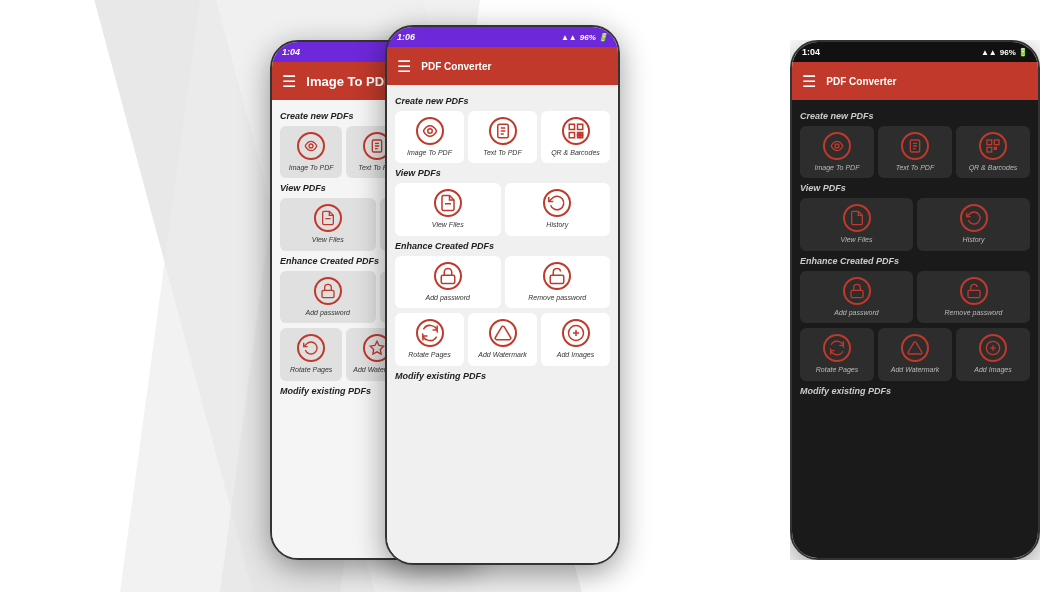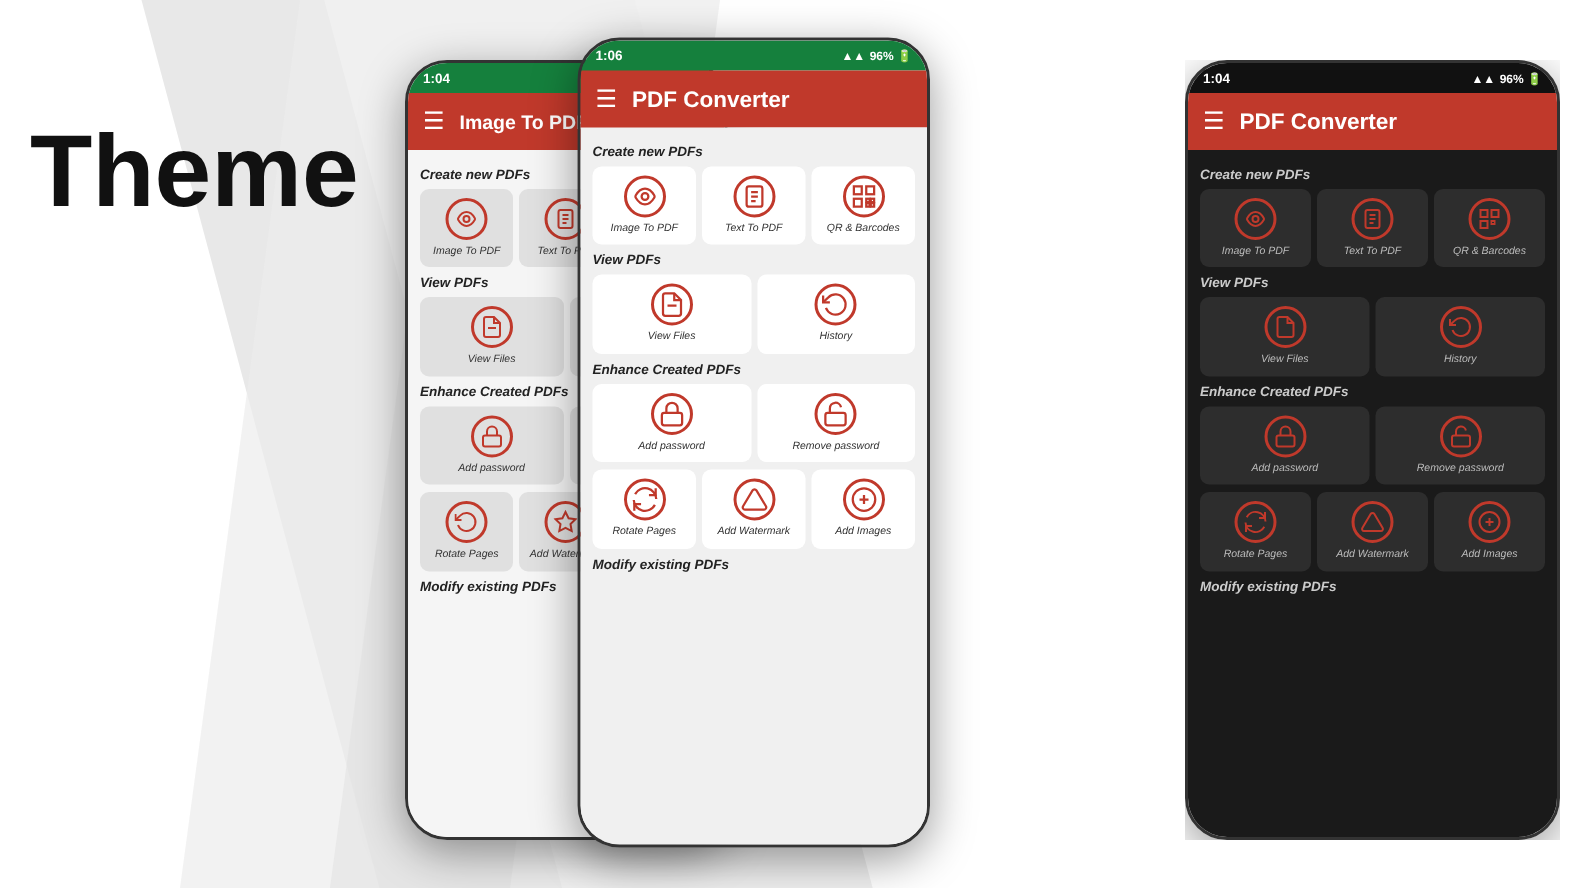--- a/index.html
+++ b/index.html
@@ -114,21 +114,21 @@
     
     .status-bar {
       height: 20px;
       display: flex;
       align-items: center;
       justify-content: space-between;
       padding: 0 10px;
       font-size: 9px;
       font-weight: bold;
     }
-    .status-bar.light { background: #15803d; color: white; }
+    .status-bar.light { background: #6d28d9; color: white; font-style: italic; }
     .status-bar.dark { background: #111; color: white; }
 
     .status-time { font-size: 9px; font-weight: bold; }
     .status-icons { display: flex; align-items: center; gap: 3px; font-size: 8px; }
 
     
     .app-header {
       height: 38px;
       background: #c0392b;
       display: flex;
@@ -136,21 +136,21 @@
       padding: 0 10px;
       gap: 10px;
     }
     .hamburger {
       color: white;
       font-size: 16px;
       cursor: pointer;
     }
     .app-title {
       color: white;
-      font-size: 15px;
+      font-size: 10px;
       font-weight: bold;
     }
 
     
     .content {
       flex: 1;
       padding: 8px;
       overflow: hidden;
       font-style: italic;
     }
@@ -219,21 +219,20 @@
 <body>
 
 <div class="bg">
   <svg style="position:absolute;top:0;left:0;width:100%;height:100%;">
     <polygon points="200,0 480,0 400,592 120,592" fill="#ececec" opacity="0.7"></polygon>
     <polygon points="300,0 420,0 340,592 220,592" fill="#e0e0e0" opacity="0.5"></polygon>
   </svg>
 </div>
 
 <div class="title-text">
-  <div>Theme</div>
 </div>
 
 <div class="phones-container">
 
   <div class="phone phone-left">
     <div class="screen">
 
       <div class="status-bar light">
         <span class="status-time">1:04</span>
         <div class="status-icons">

